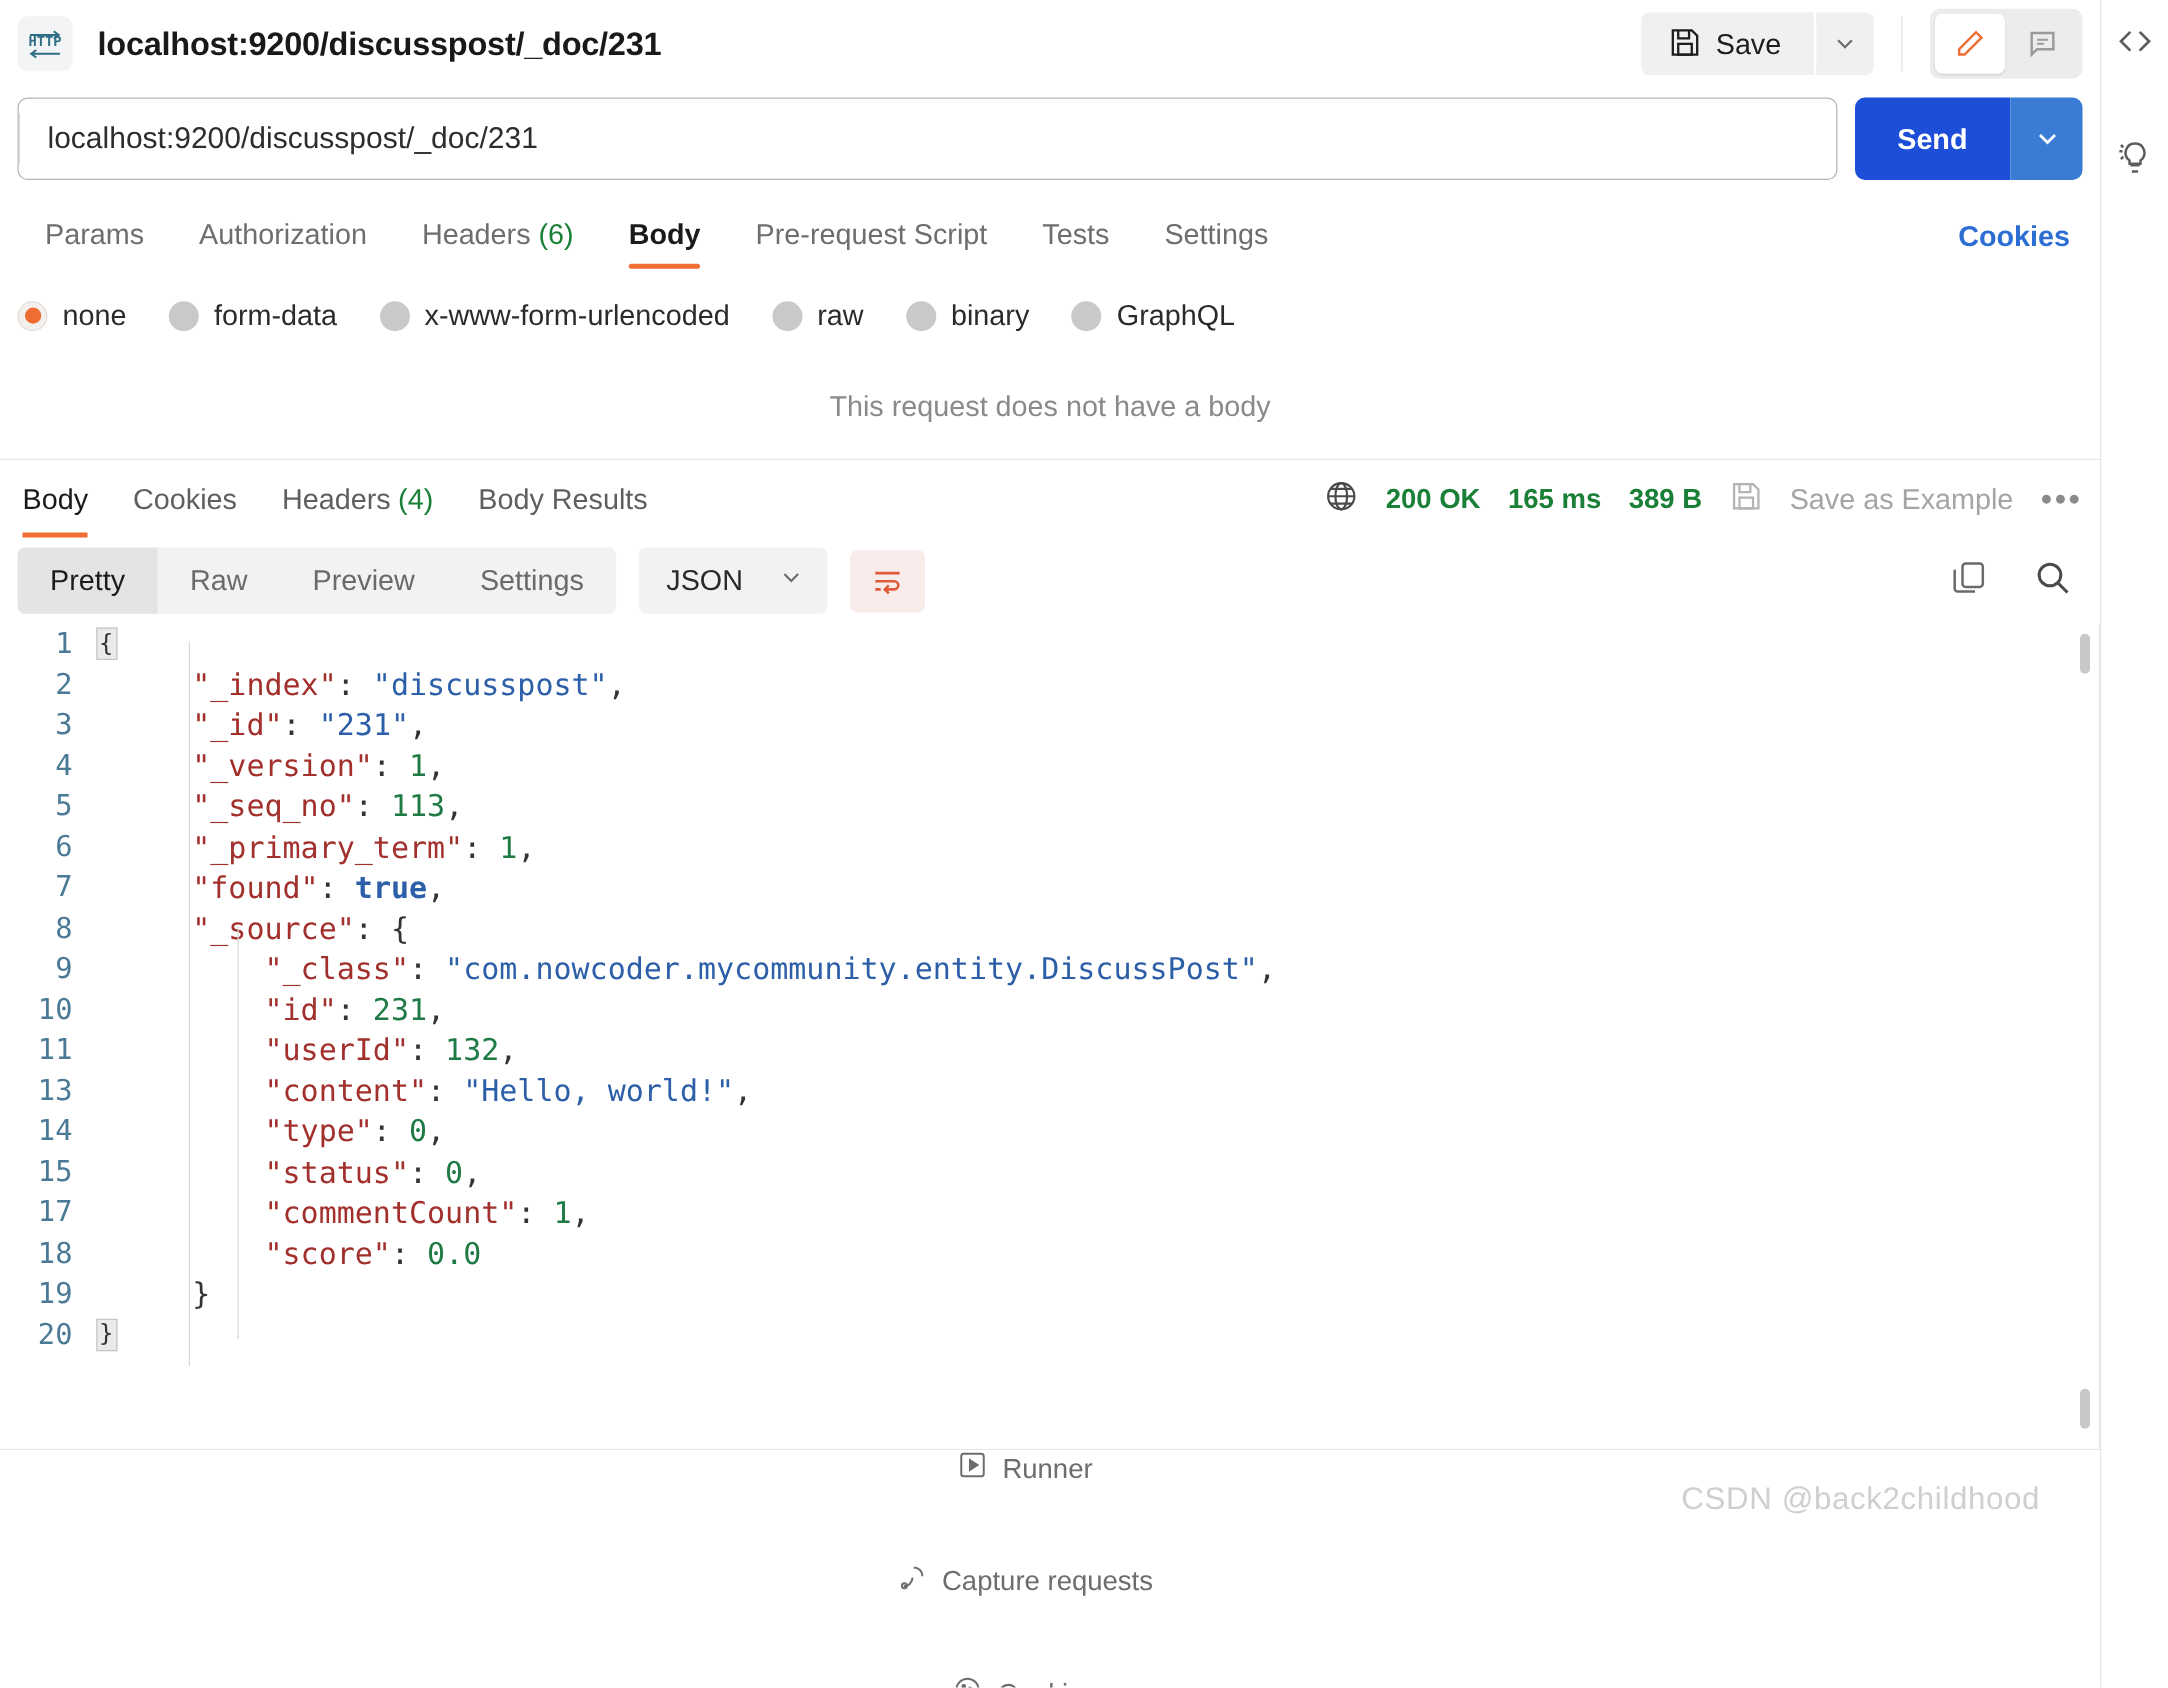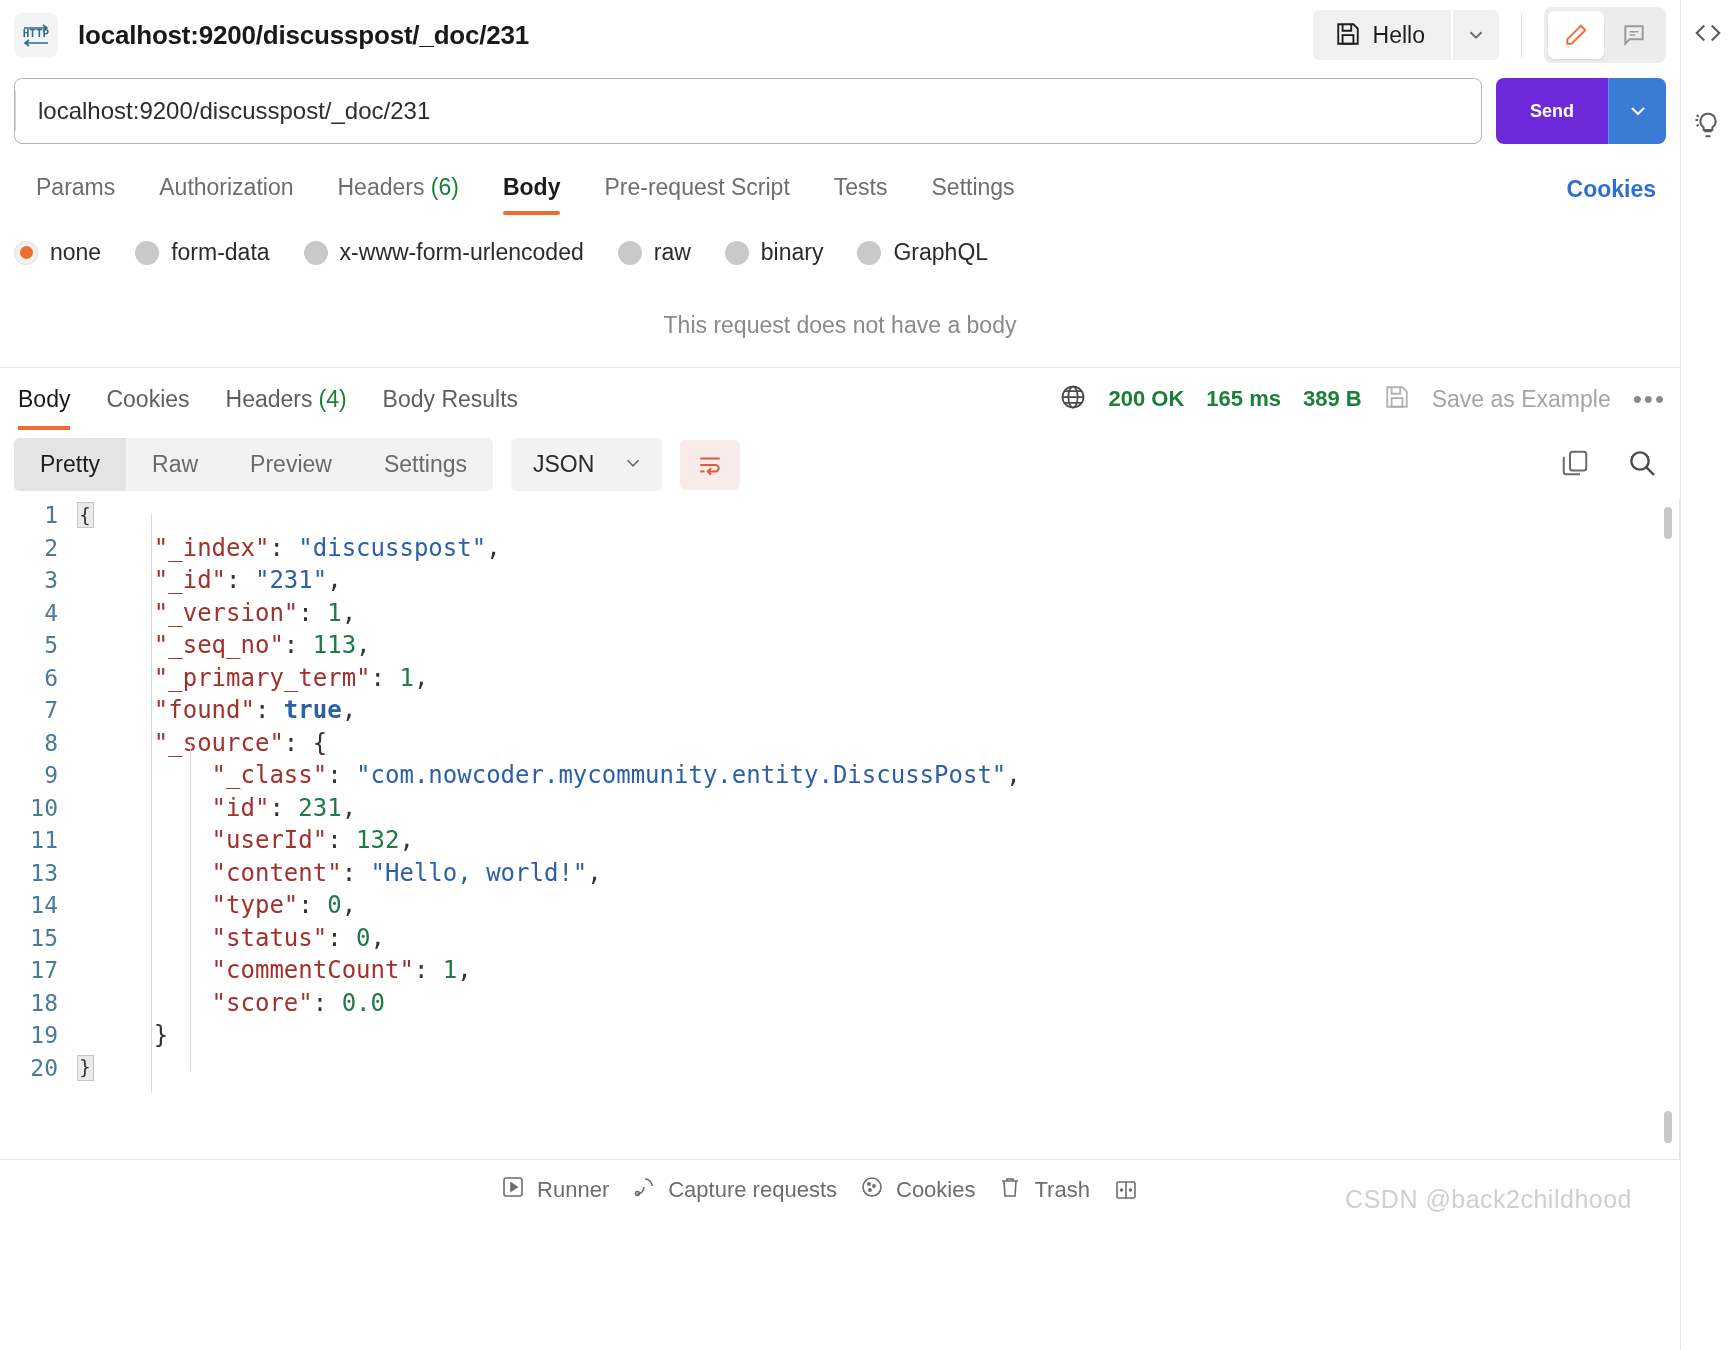--- a/index.html
+++ b/index.html
@@ -72,23 +72,23 @@
     padding: 0 18px 0 26px; height: 64px; cursor: pointer;
   }
   .method-label { font-size: 24px; font-weight: 700; color: #1a7f37; }
   .url-vdiv { width: 1px; height: 40px; background: #d8d8d8; }
   .url-text {
     flex: 1; padding-left: 22px; font-size: 24px; color: #2d2d2d;
     border: none; outline: none; background: transparent;
     font-family: "Liberation Sans", sans-serif;
   }
   .send-btn {
-    height: 66px; background: #6d28d9; border: none; color: #fff;
+    height: 66px; background: #1d4ed8; border: none; color: #fff;
     border-radius: 8px 0 0 8px; padding: 0 34px;
-    font-size: 18px; font-weight: 700; cursor: pointer;
+    font-size: 23px; font-weight: 700; cursor: pointer;
     font-family: "Liberation Sans", sans-serif;
   }
   .send-caret {
     height: 66px; width: 58px; background: #3a7bd5; border: none;
     border-radius: 0 8px 8px 0; border-left: 1px solid #5d93de;
     display: flex; align-items: center; justify-content: center; cursor: pointer;
   }
 
   
   .req-tabs {
@@ -201,22 +201,22 @@
     position: absolute; width: 1px; background: #d9d9d9;
   }
   .vscroll {
     position: absolute; right: 8px; width: 8px; border-radius: 4px; background: #c8c8c8;
   }
   .code-divider { position: absolute; right: 0; top: 0; bottom: 0; width: 1px; background: #e6e6e6; }
 
   
   .bottom-sep { height: 1px; background: #e6e6e6; }
   .bottom-bar {
-    height: 60px; display: flex; align-items: center; justify-content: center;
-    gap: 23px; padding-right: 40px; position: relative;
+    height: 60px; display: flex; align-items: center; justify-content: space-between;
+    gap: 60px; padding-right: 40px; position: relative; flex-direction: column;
   }
   .bb-item {
     display: flex; align-items: center; gap: 12px;
     font-size: 22px; color: #6d6d6d; cursor: pointer;
   }
   .watermark {
     position: absolute; right: 48px; bottom: 6px;
     font-size: 25px; color: #cfcfcf; letter-spacing: .5px;
     pointer-events: none; font-family: "Liberation Sans", sans-serif;
   }
@@ -239,21 +239,21 @@
 
       <div class="header-right">
         <button class="save-btn">
           <span>
             <svg width="26" height="26" viewBox="0 0 24 24" fill="none" stroke="#1d1d1d" stroke-width="1.7">
               <path d="M3 3h14l4 4v14H3z"></path>
               <path d="M7 3v6h8V3"></path>
               <rect x="7" y="13" width="10" height="8"></rect>
             </svg>
           </span>
-          <span class="lbl">Hello</span>
+          <span class="lbl">Save</span>
         </button>
         <button class="save-caret">
           <svg width="22" height="22" viewBox="0 0 24 24" fill="none" stroke="#6b6b6b" stroke-width="2">
             <path d="M6 9l6 6 6-6"></path>
           </svg>
         </button>
 
         <div class="hdr-divider"></div>
 
         <div class="toggle-group">

